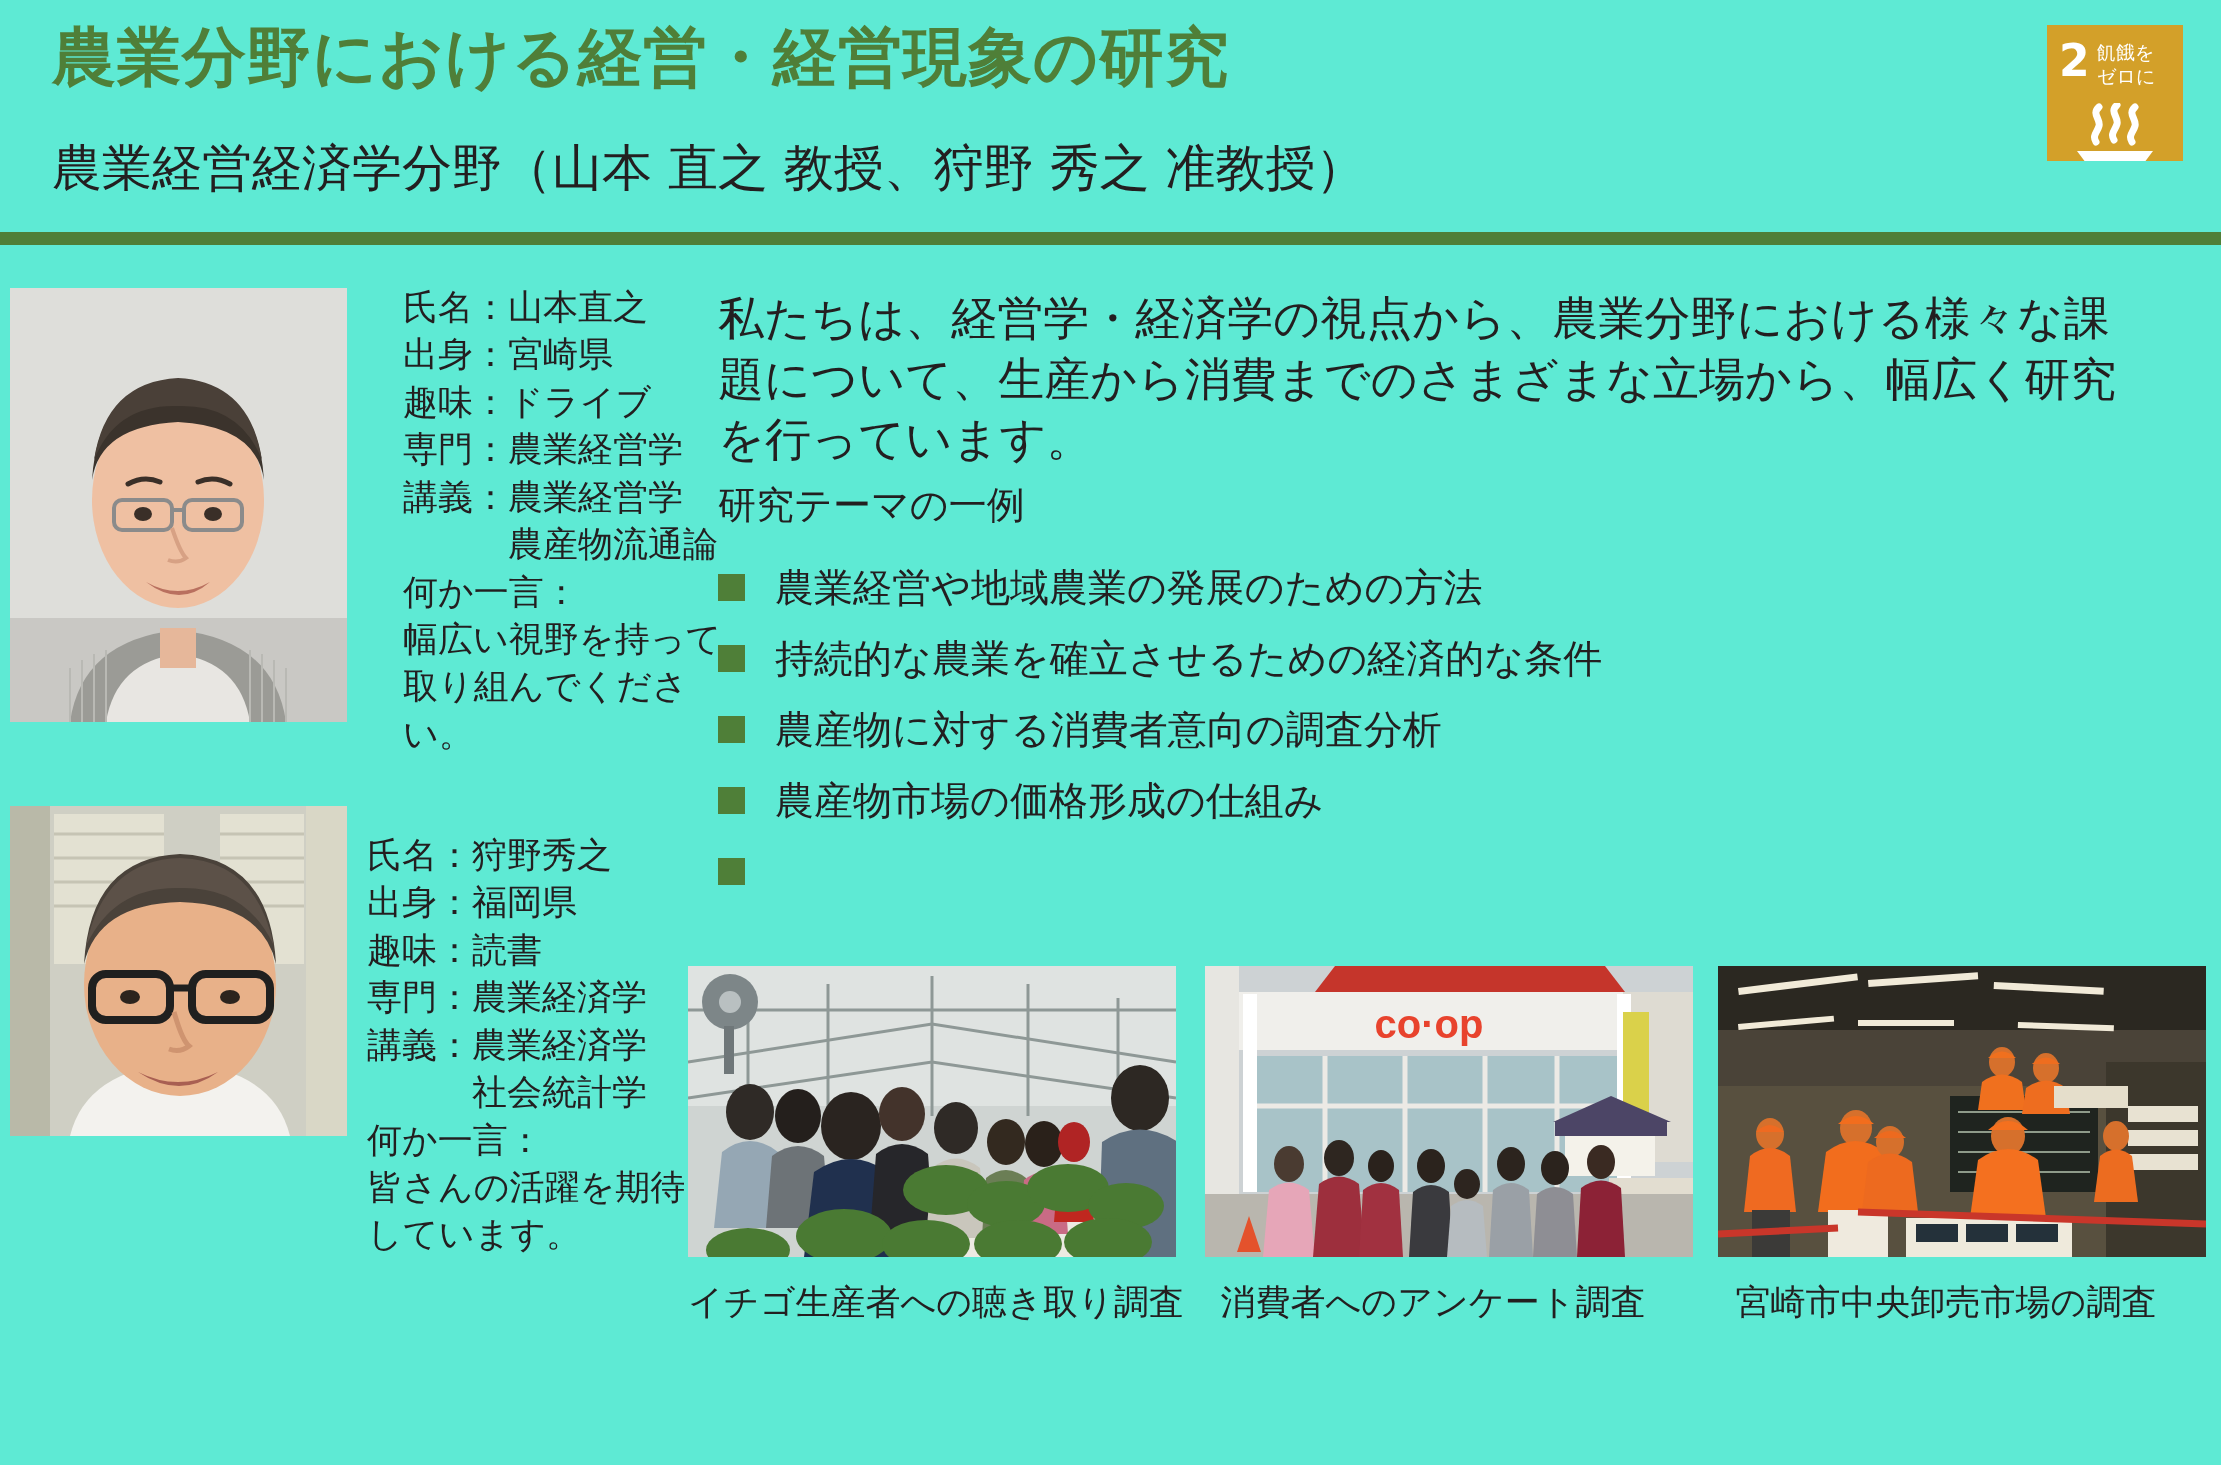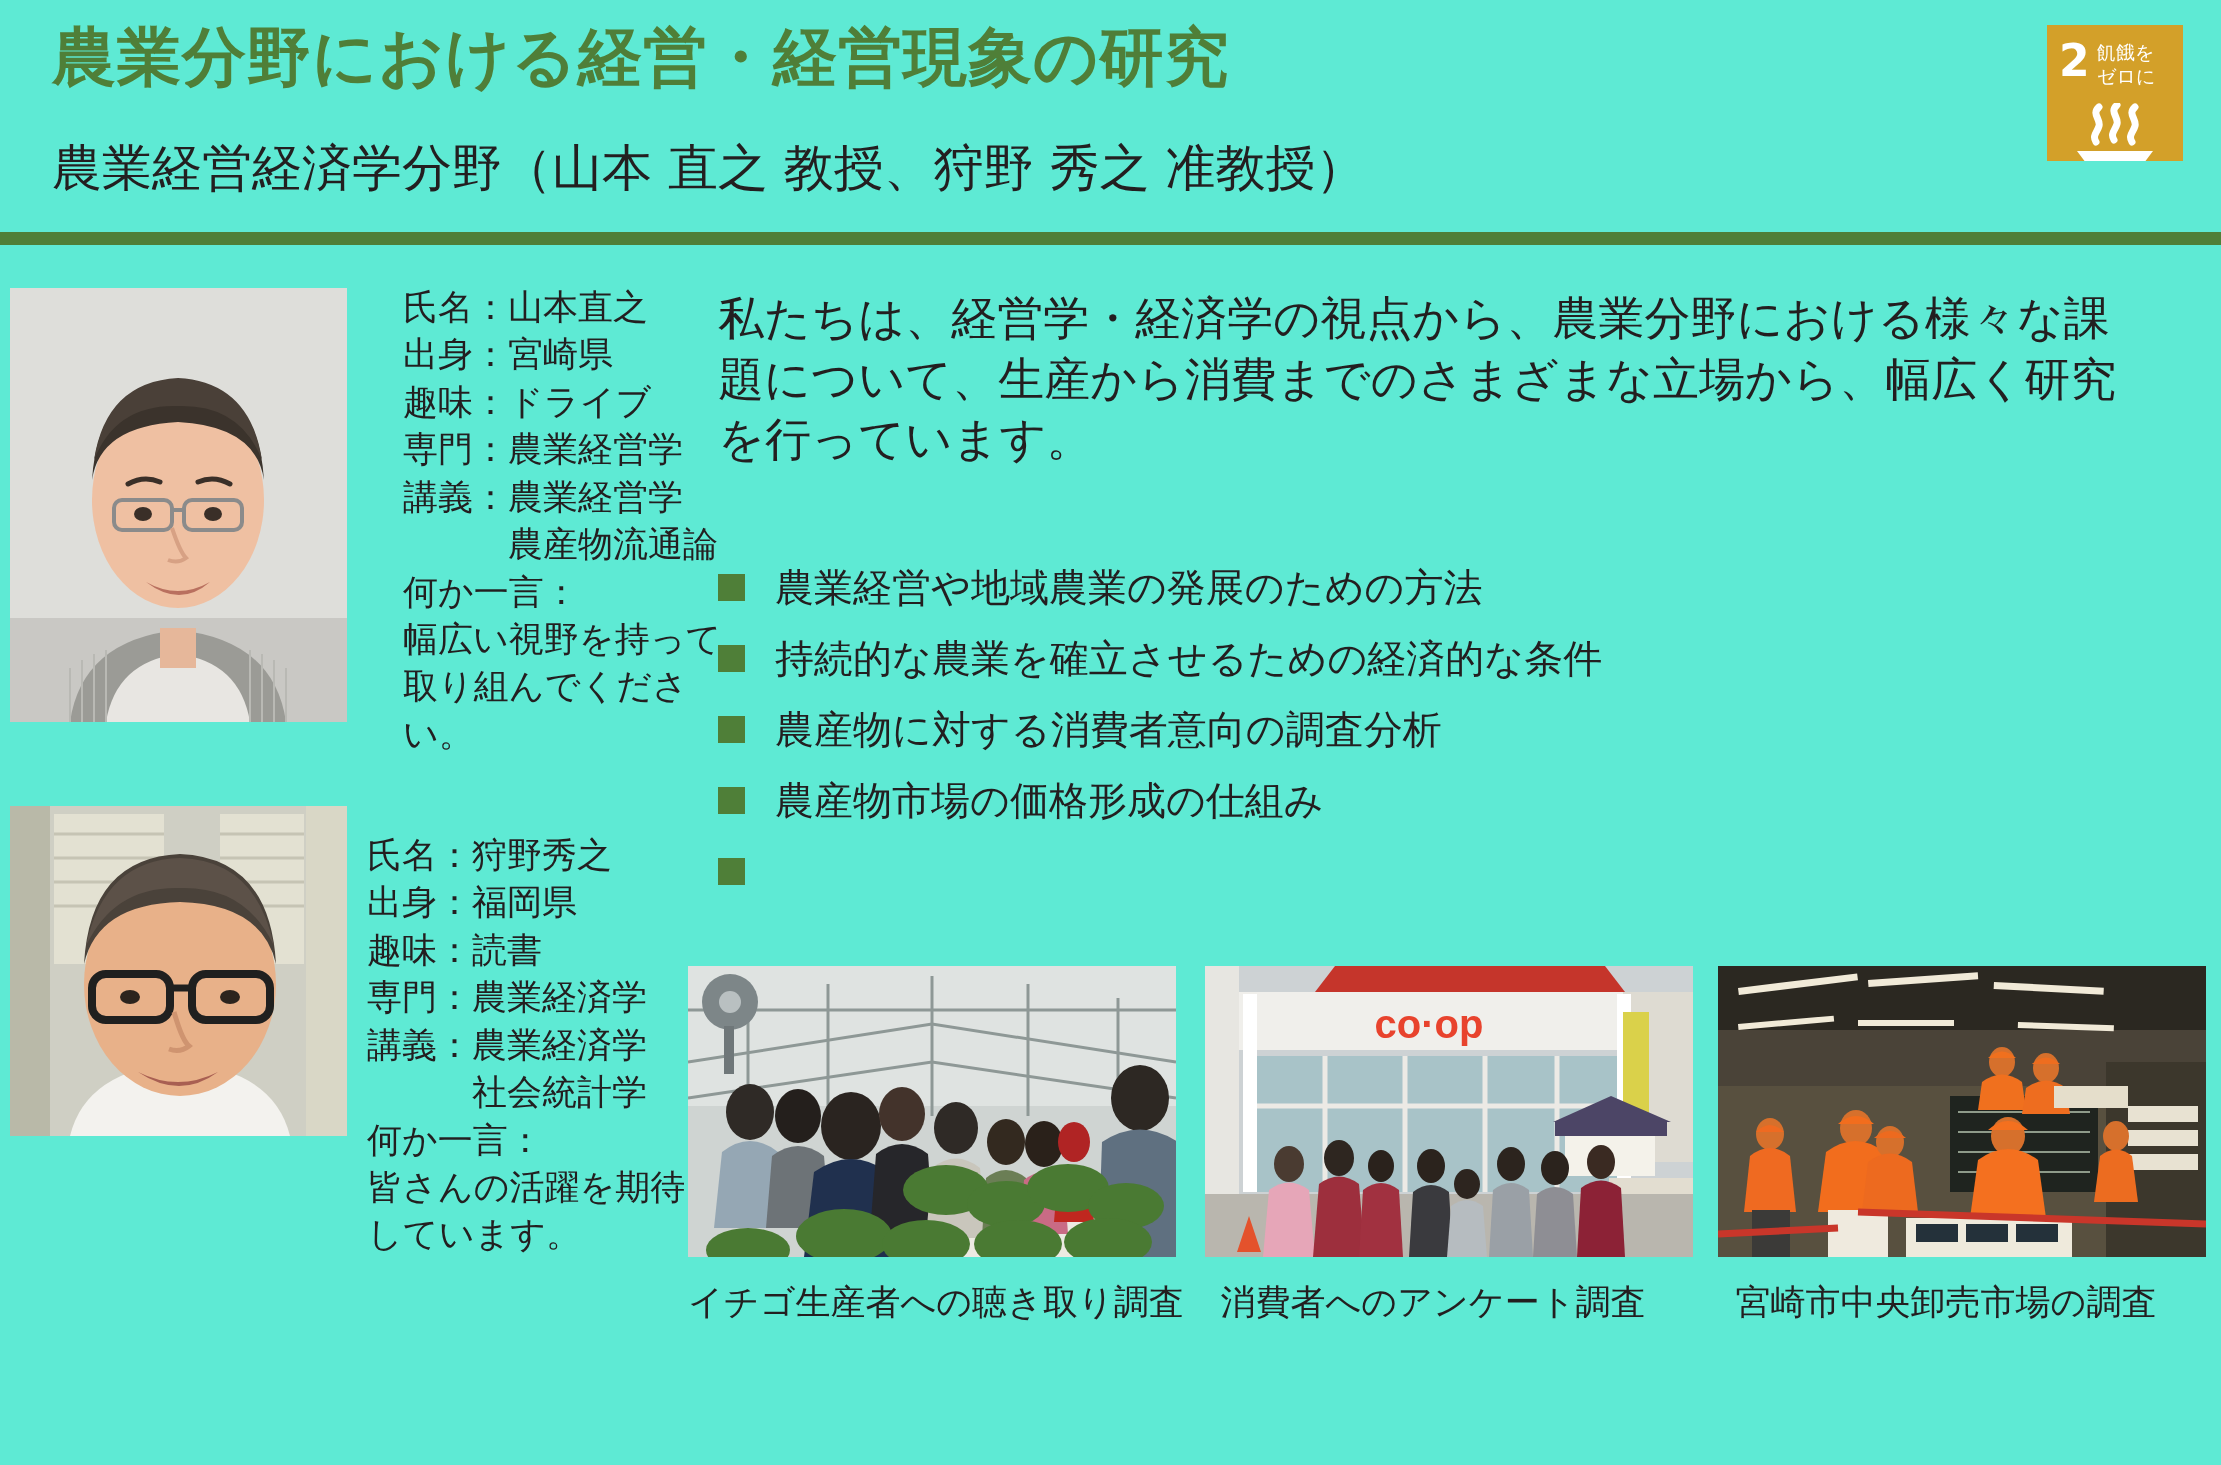--- a/index.html
+++ b/index.html
@@ -282,20 +282,21 @@
 趣味：読書
 専門：農業経済学
 講義：農業経済学
 　　　社会統計学
 何か一言：
 皆さんの活躍を期待
 しています。</div>
 
   <div id="intro-paragraph">私たちは、経営学・経済学の視点から、農業分野における様々な課題について、生産から消費までのさまざまな立場から、幅広く研究を行っています。</div>
 
+  <div id="themes-heading">研究テーマの一例</div>
 
   <ul id="themes-list">
     <li>
       <span class="bullet-sq"></span>
       <span>農業経営や地域農業の発展のための方法</span>
     </li>
     <li>
       <span class="bullet-sq"></span>
       <span>持続的な農業を確立させるための経済的な条件</span>
     </li>

